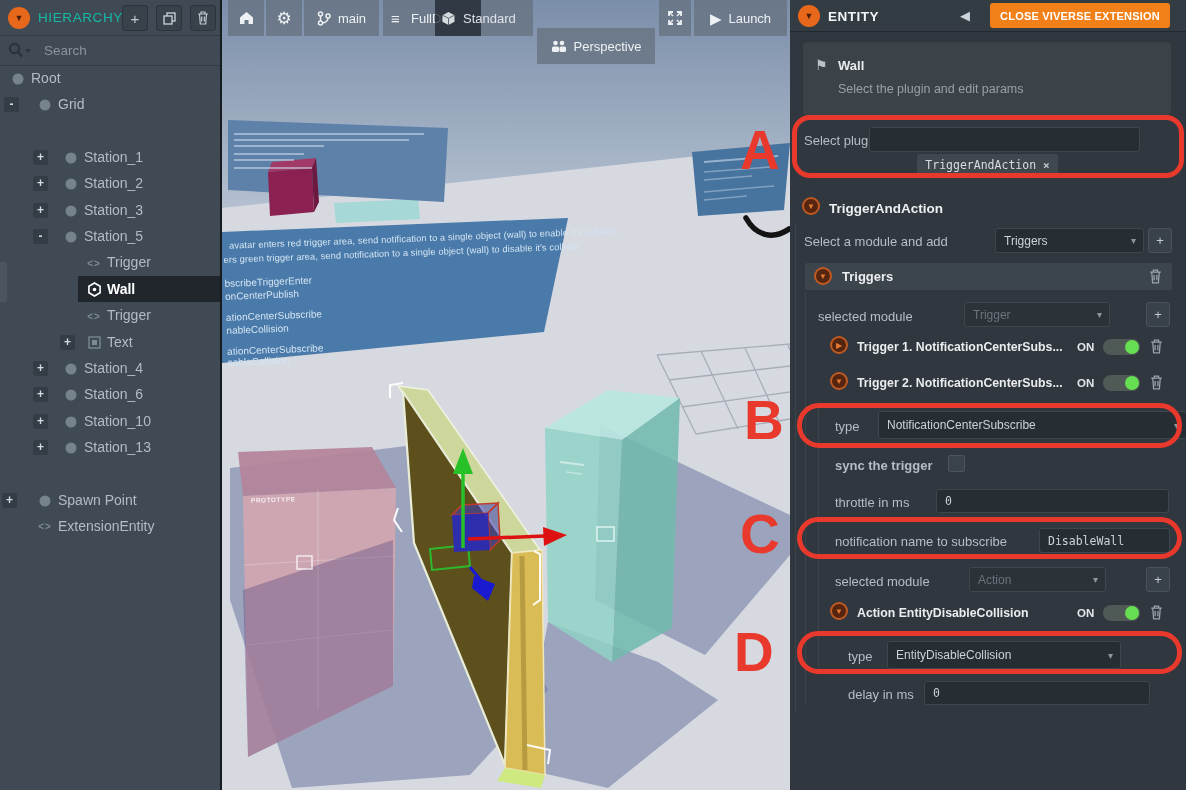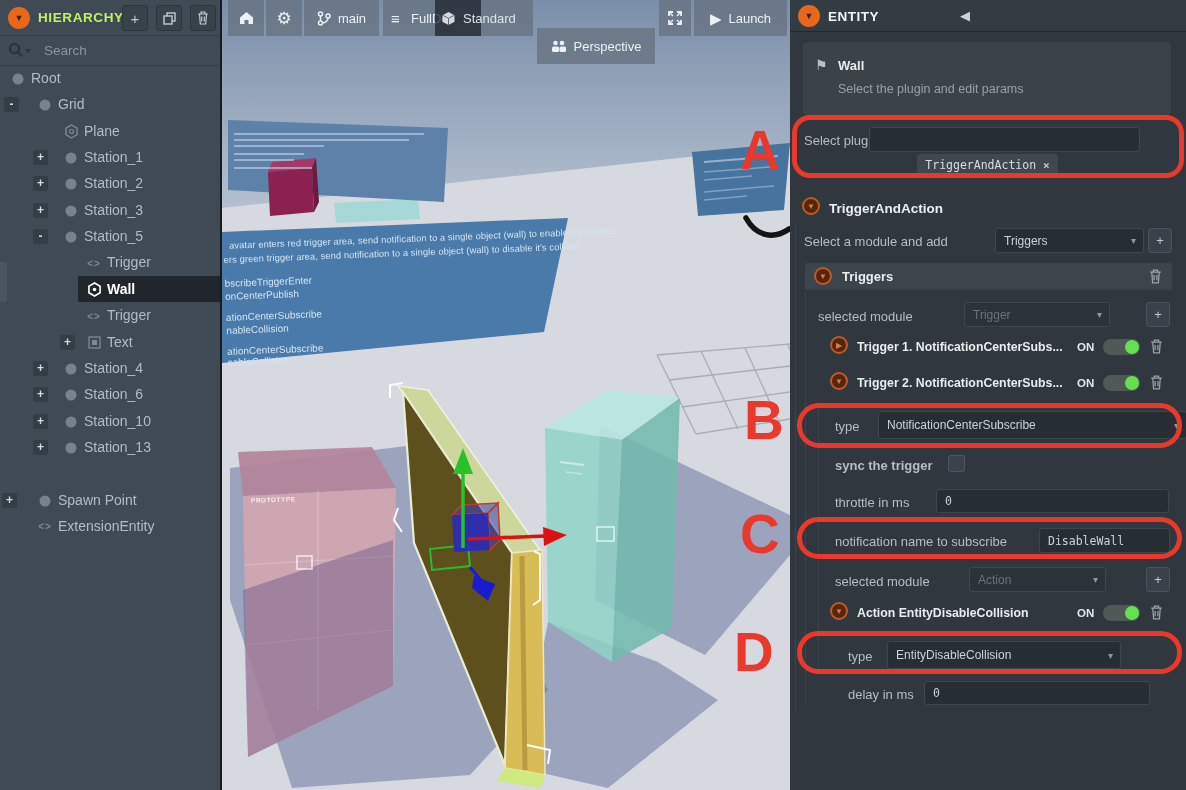--- a/index.html
+++ b/index.html
@@ -16,22 +16,22 @@
   }
   .hier-head {
     position:absolute; left:0; top:0; width:100%; height:36px;
     border-bottom:1px solid #323b44;
   }
   .circ-big {
     position:absolute; width:22px; height:22px; border-radius:50%;
     background:#e8681b; color:#4a1d08; font-size:9px; line-height:22px; text-align:center;
   }
   .hier-title {
-    position:absolute; left:38px; top:10px; color:#bef264; font-size:13.5px;
-    font-weight:bold; letter-spacing:.6px;
+    position:absolute; left:38px; top:10px; color:#14b8a6; font-size:13.5px;
+    font-weight:normal; letter-spacing:.6px;
   }
   .hico {
     position:absolute; top:5px; width:26px; height:26px; border-radius:3px;
     background:#38424b; border:1px solid #2c343c; display:flex; align-items:center; justify-content:center;
     color:#c3cad1; font-size:15px;
   }
   .search-row { position:absolute; left:0; top:36px; width:100%; height:30px; border-bottom:1px solid #343d46; }
   .search-txt { position:absolute; left:44px; top:7px; font-size:13.5px; color:#8b959e; }
   .tree { position:absolute; left:0; top:66px; width:100%; height:490px; }
   .trow { position:absolute; left:0; width:100%; height:26px; }
@@ -146,29 +146,20 @@
         </div>
         <div class="trow" style="top: 26.35px;">
           <div class="tg" style="left:4px">-</div>
           <div class="ticon" style="left:37px">
             <svg width="12" height="12">
               <circle cx="6" cy="6" r="5.5" fill="#76828c"></circle>
             </svg>
           </div>
           <div class="tlabel" style="left:58px">Grid</div>
         </div>
-        <div class="trow" style="top: 52.7px;">
-          <div class="ticon" style="left:63px">
-            <svg width="15" height="15" viewBox="0 0 15 15">
-              <path d="M7.5 1l5.6 3.2v6.5L7.5 14 1.9 10.7V4.2z" fill="none" stroke="#7e8a94" stroke-width="1.4"></path>
-              <circle cx="7.5" cy="7.5" r="2" fill="none" stroke="#7e8a94" stroke-width="1.2"></circle>
-            </svg>
-          </div>
-          <div class="tlabel" style="left:84px">Plane</div>
-        </div>
         <div class="trow" style="top: 79.05px;">
           <div class="tg" style="left:33px">+</div>
           <div class="ticon" style="left:63px">
             <svg width="12" height="12">
               <circle cx="6" cy="6" r="5.5" fill="#76828c"></circle>
             </svg>
           </div>
           <div class="tlabel" style="left:84px">Station_1</div>
         </div>
         <div class="trow" style="top: 105.4px;">
@@ -446,20 +437,21 @@
       <span class="ic">▶</span>
       <span>Launch</span>
     </div>
   </div>
 
   <div class="ent">
     <div class="ent-head">
       <div class="circ-big" style="left:8px; top:5px;">▼</div>
       <div class="ent-title">ENTITY</div>
       <div class="back-arrow">◀</div>
+      <div class="close-btn">CLOSE VIVERSE EXTENSION</div>
     </div>
 
     <div class="wall-card">
       <span style="position:absolute; left:12px; top:15px; color:#b9c0c7; font-size:14px;">⚑</span>
       <div style="position:absolute; left:35px; top:16px; color:#e8eaec; font-size:13px; font-weight:bold;">Wall</div>
       <div style="position:absolute; left:35px; top:40px; color:#98a1a9; font-size:12.5px;">Select the plugin and edit params</div>
     </div>
 
     <div class="p-label" style="left:14px; top:133px;">Select plugins</div>
     <div class="p-input" style="left:79px; top:127px; width:271px; height:25px;"></div>

